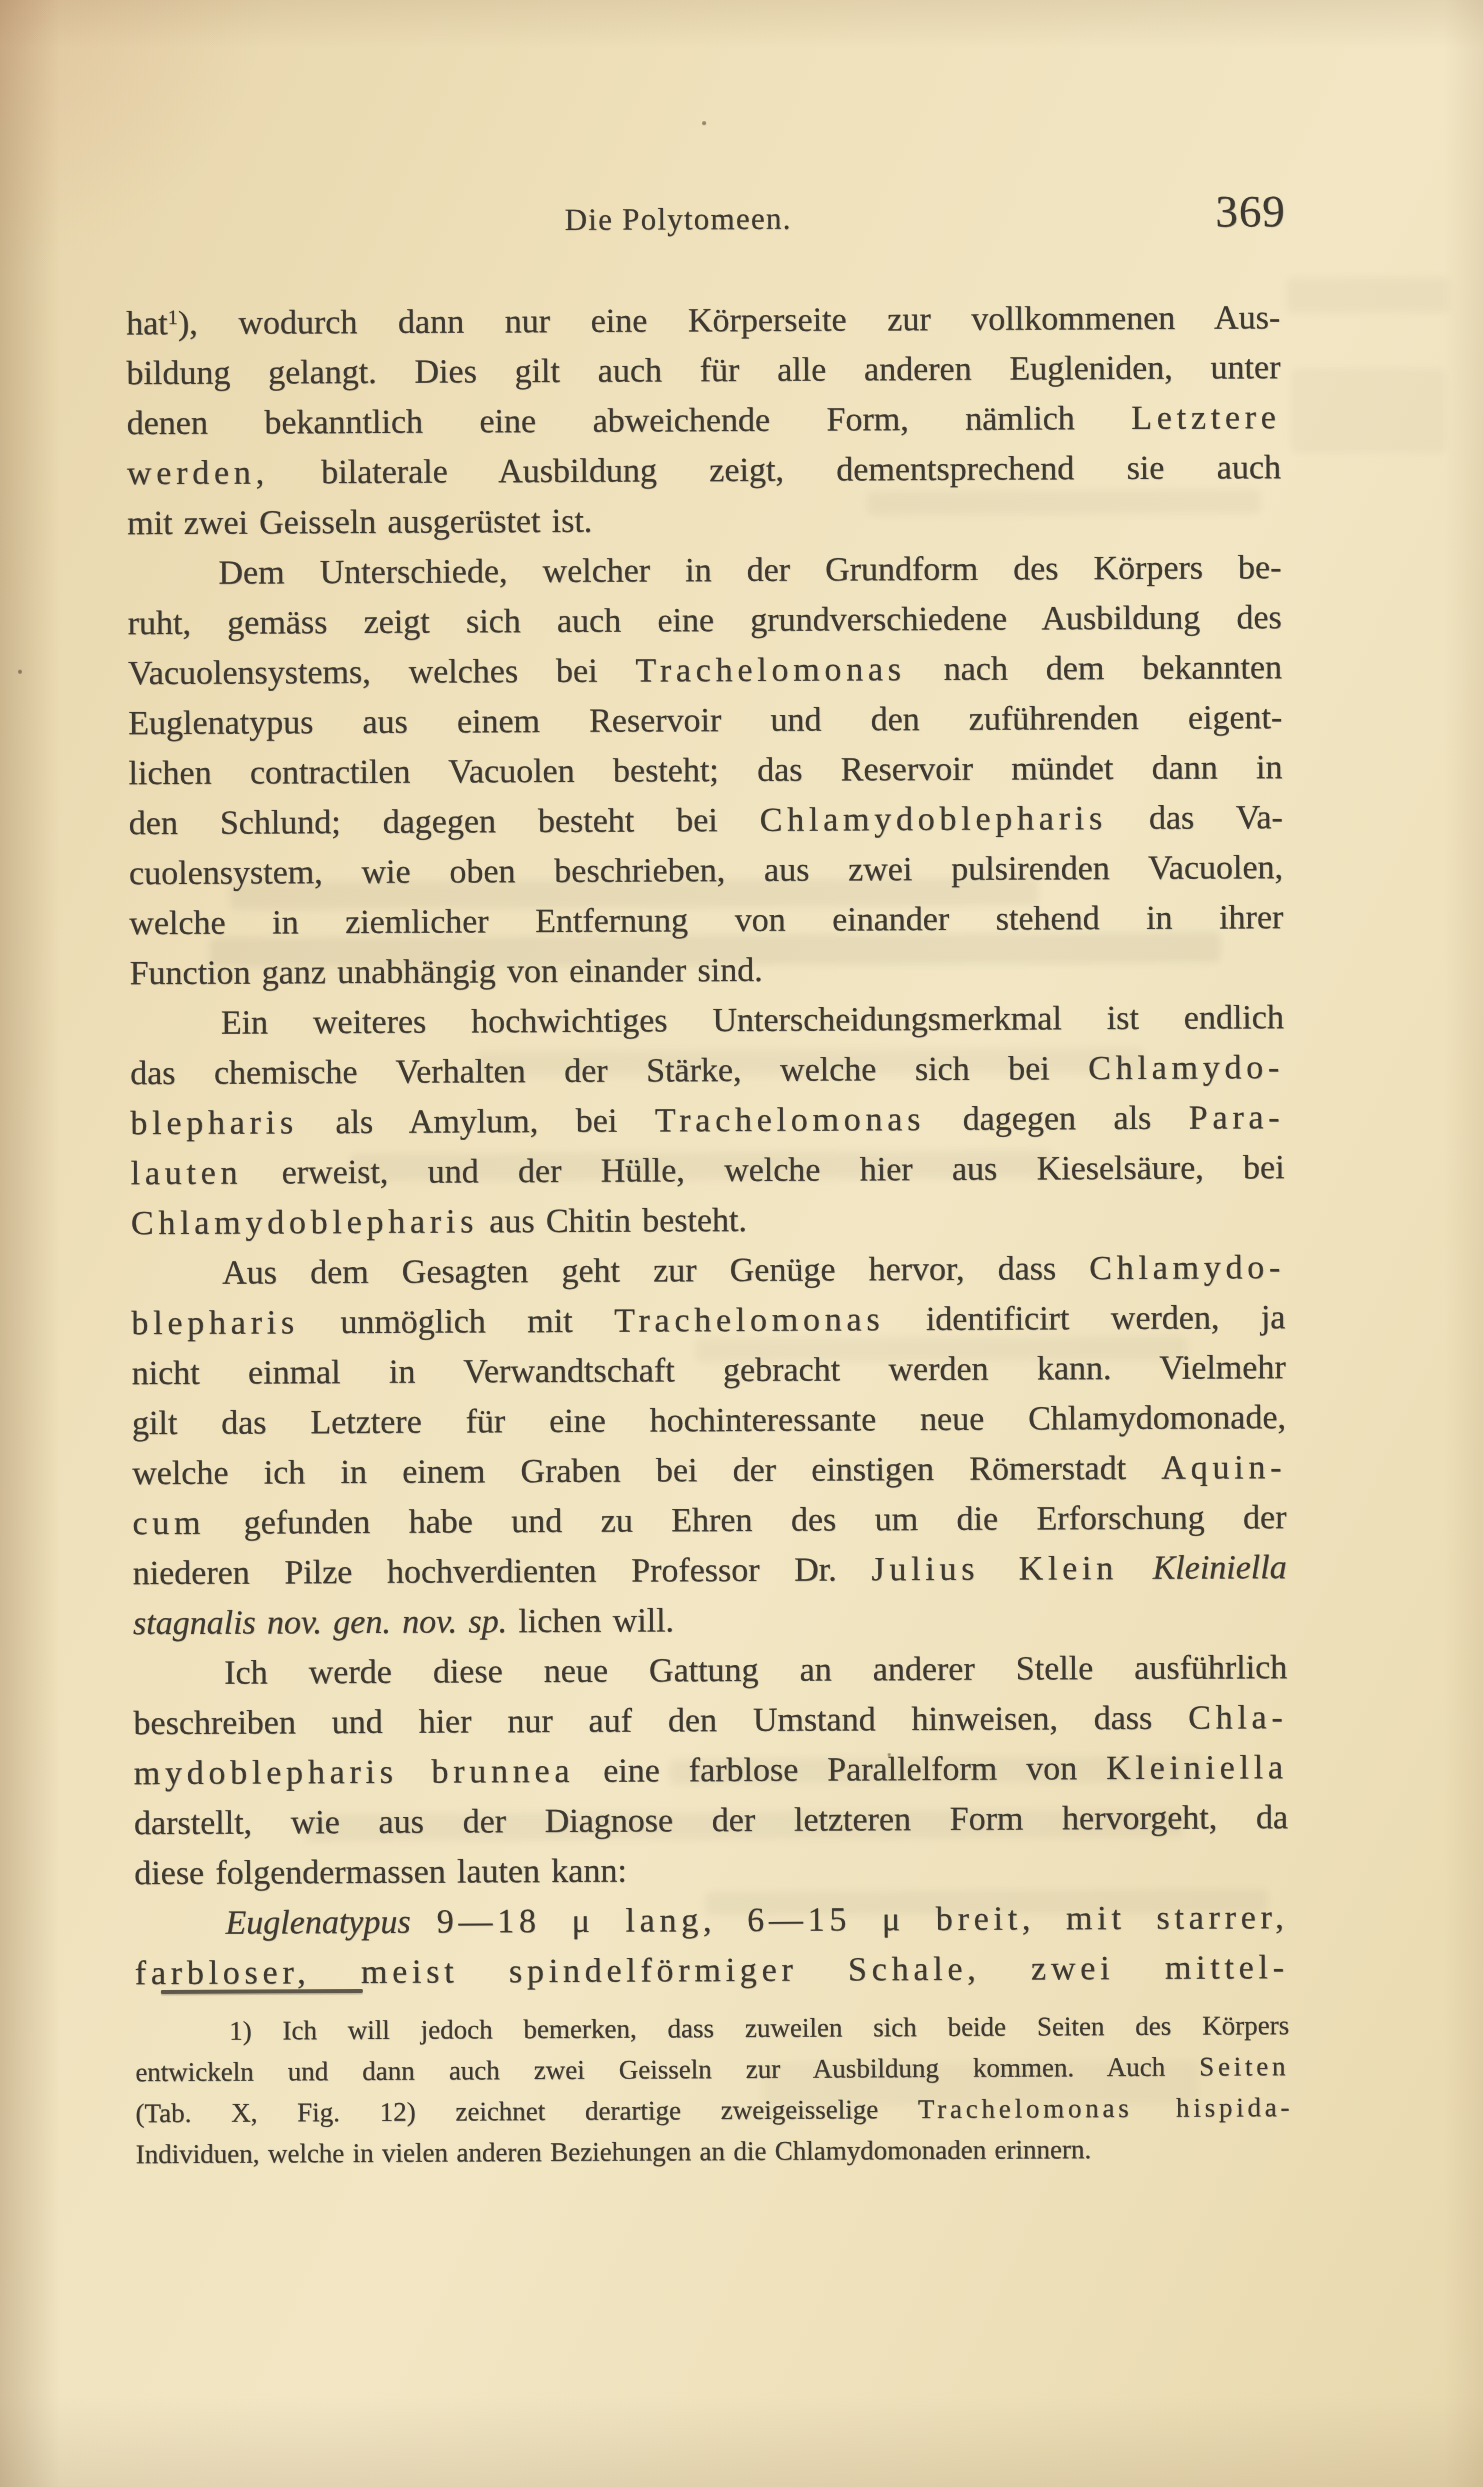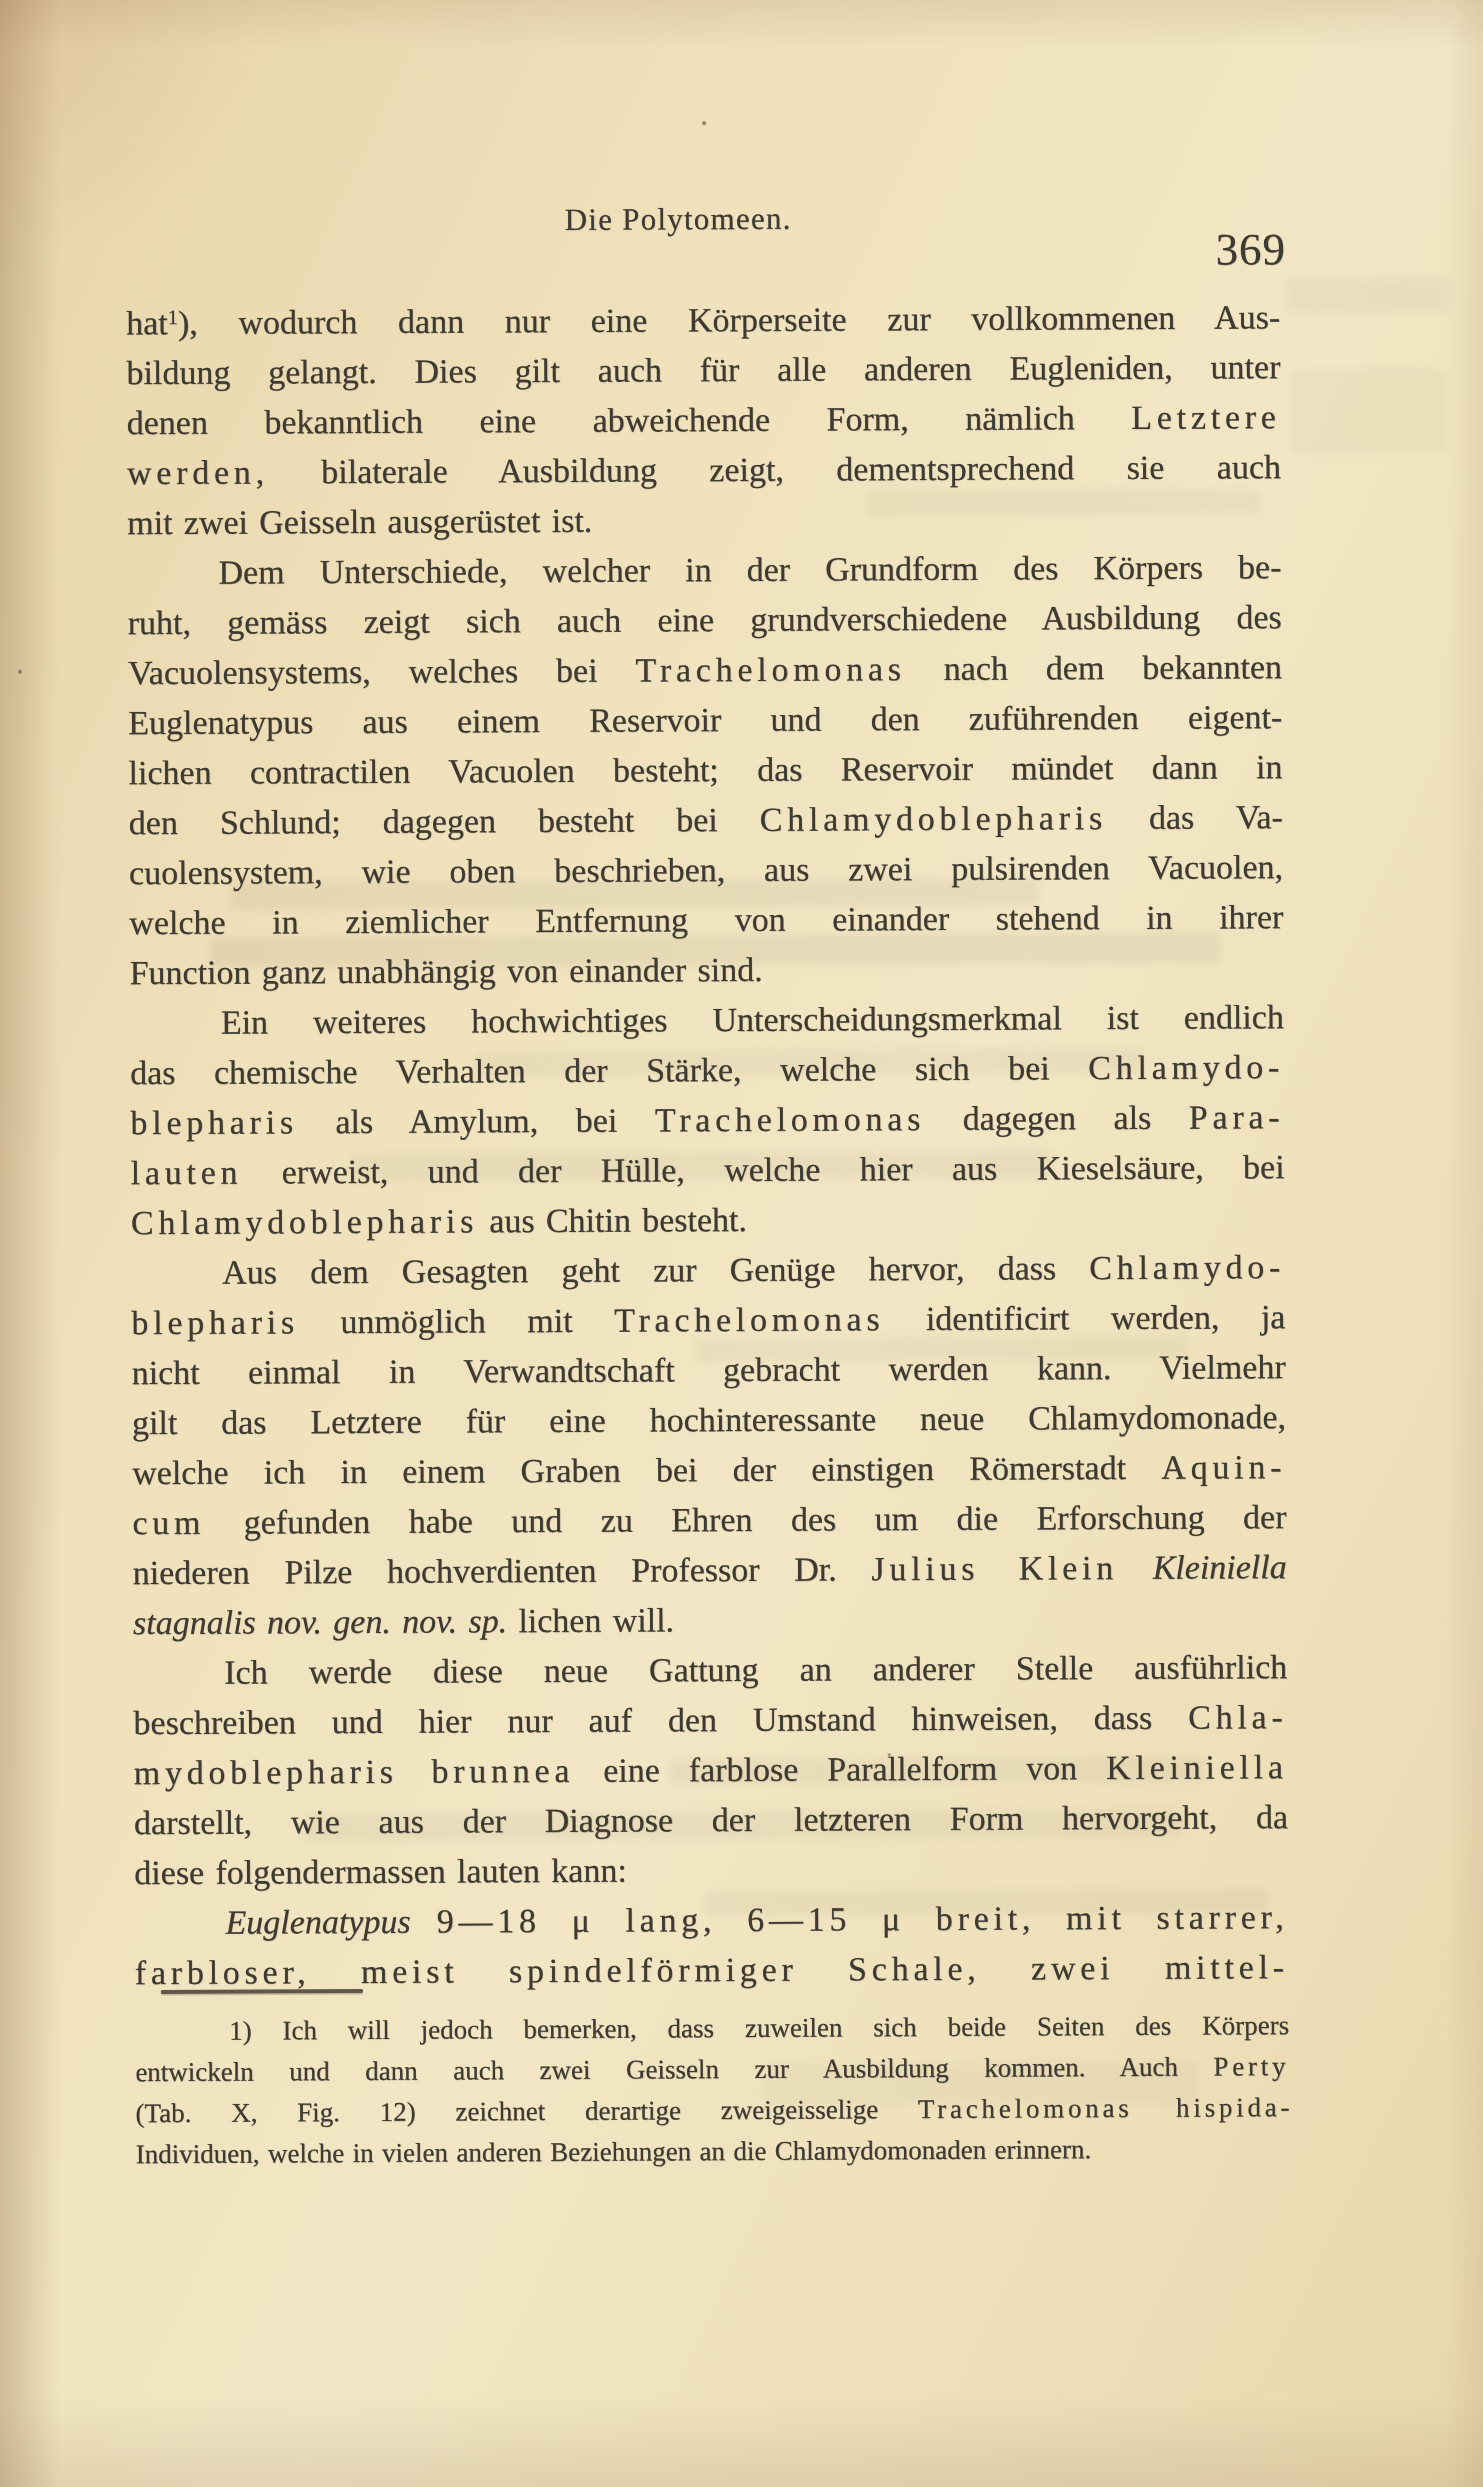--- a/index.html
+++ b/index.html
@@ -18,21 +18,21 @@
   }
   .scan{position:absolute;inset:0;transform:rotate(-0.3deg);transform-origin:742px 1244px;}
   .txt{ text-shadow:0.4px 0.4px 0.7px rgba(60,54,44,0.50), -0.2px -0.2px 0.6px rgba(60,54,44,0.22); }
   .running-title{
     position:absolute;top:203px;left:131px;width:1154px;
     text-align:center;padding-right:49px;box-sizing:border-box;
     font-size:31px;line-height:1;letter-spacing:0.04em;
   }
   .page-number{
     position:absolute;top:192px;right:192px;
-    font-size:45px;line-height:1;letter-spacing:0.02em;margin-top:38px;
+    font-size:45px;line-height:1;letter-spacing:0.02em;
   }
   .body-text{
     position:absolute;top:289px;left:131px;width:1154px;
     font-size:34px;line-height:50px;word-spacing:0.08em;
   }
   .footnote-text{
     position:absolute;top:2008px;left:131px;width:1154px;
     font-size:27px;line-height:41px;word-spacing:0.06em;
   }
   .line{text-align:justify;text-align-last:justify;-moz-text-align-last:justify;}
@@ -113,19 +113,19 @@
       <div class="line"><span class="seg-n">darstellt, wie aus der Diagnose der letzteren Form hervorgeht, da</span></div>
       <div class="line last"><span class="seg-n">diese folgendermassen lauten kann:</span></div>
       <div class="line indent"><span class="seg-i">Euglenatypus</span><span class="seg-n"> </span><span class="seg-g">9—18 μ lang, 6—15 μ breit, mit starrer,</span></div>
       <div class="line"><span class="seg-g">farbloser, meist spindelförmiger Schale, zwei mittel-</span></div>
     </div>
 
   <div class="footnote-separator"></div>
 
   <div class="footnote-text txt">
       <div class="line indent"><span class="seg-n">1) Ich will jedoch bemerken, dass zuweilen sich beide Seiten des Körpers</span></div>
-      <div class="line"><span class="seg-n">entwickeln und dann auch zwei Geisseln zur Ausbildung kommen. Auch </span><span class="seg-g">Perty</span></div>
+      <div class="line"><span class="seg-n">entwickeln und dann auch zwei Geisseln zur Ausbildung kommen. Auch </span><span class="seg-g">Seiten</span></div>
       <div class="line"><span class="seg-n">(Tab. X, Fig. 12) zeichnet derartige zweigeisselige </span><span class="seg-g">Trachelomonas hispida</span><span class="seg-n">-</span></div>
       <div class="line last"><span class="seg-n">Individuen, welche in vielen anderen Beziehungen an die Chlamydomonaden erinnern.</span></div>
     </div>
 
 </div>
 
 
 </body></html>

